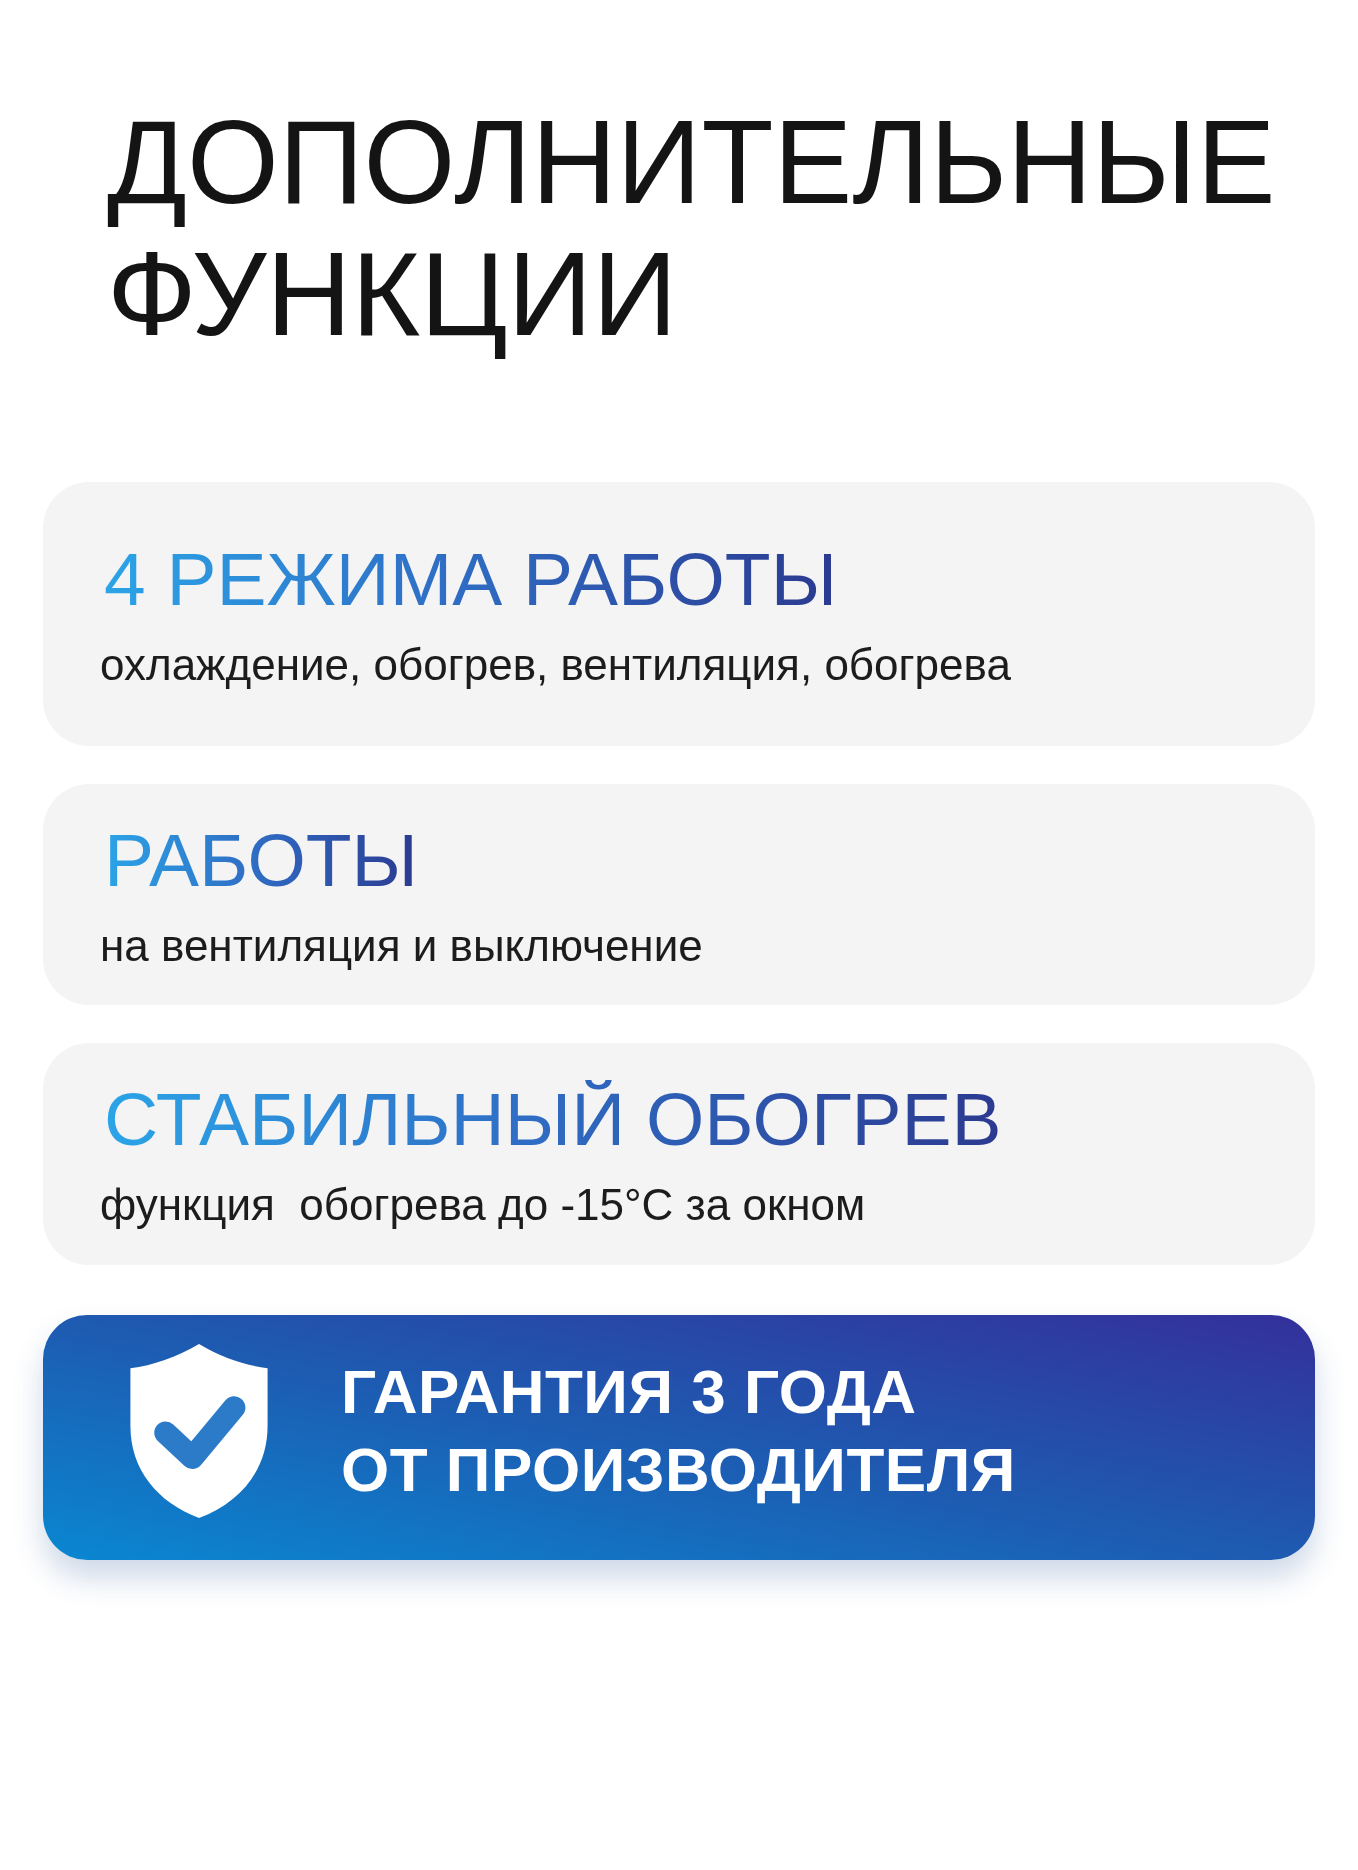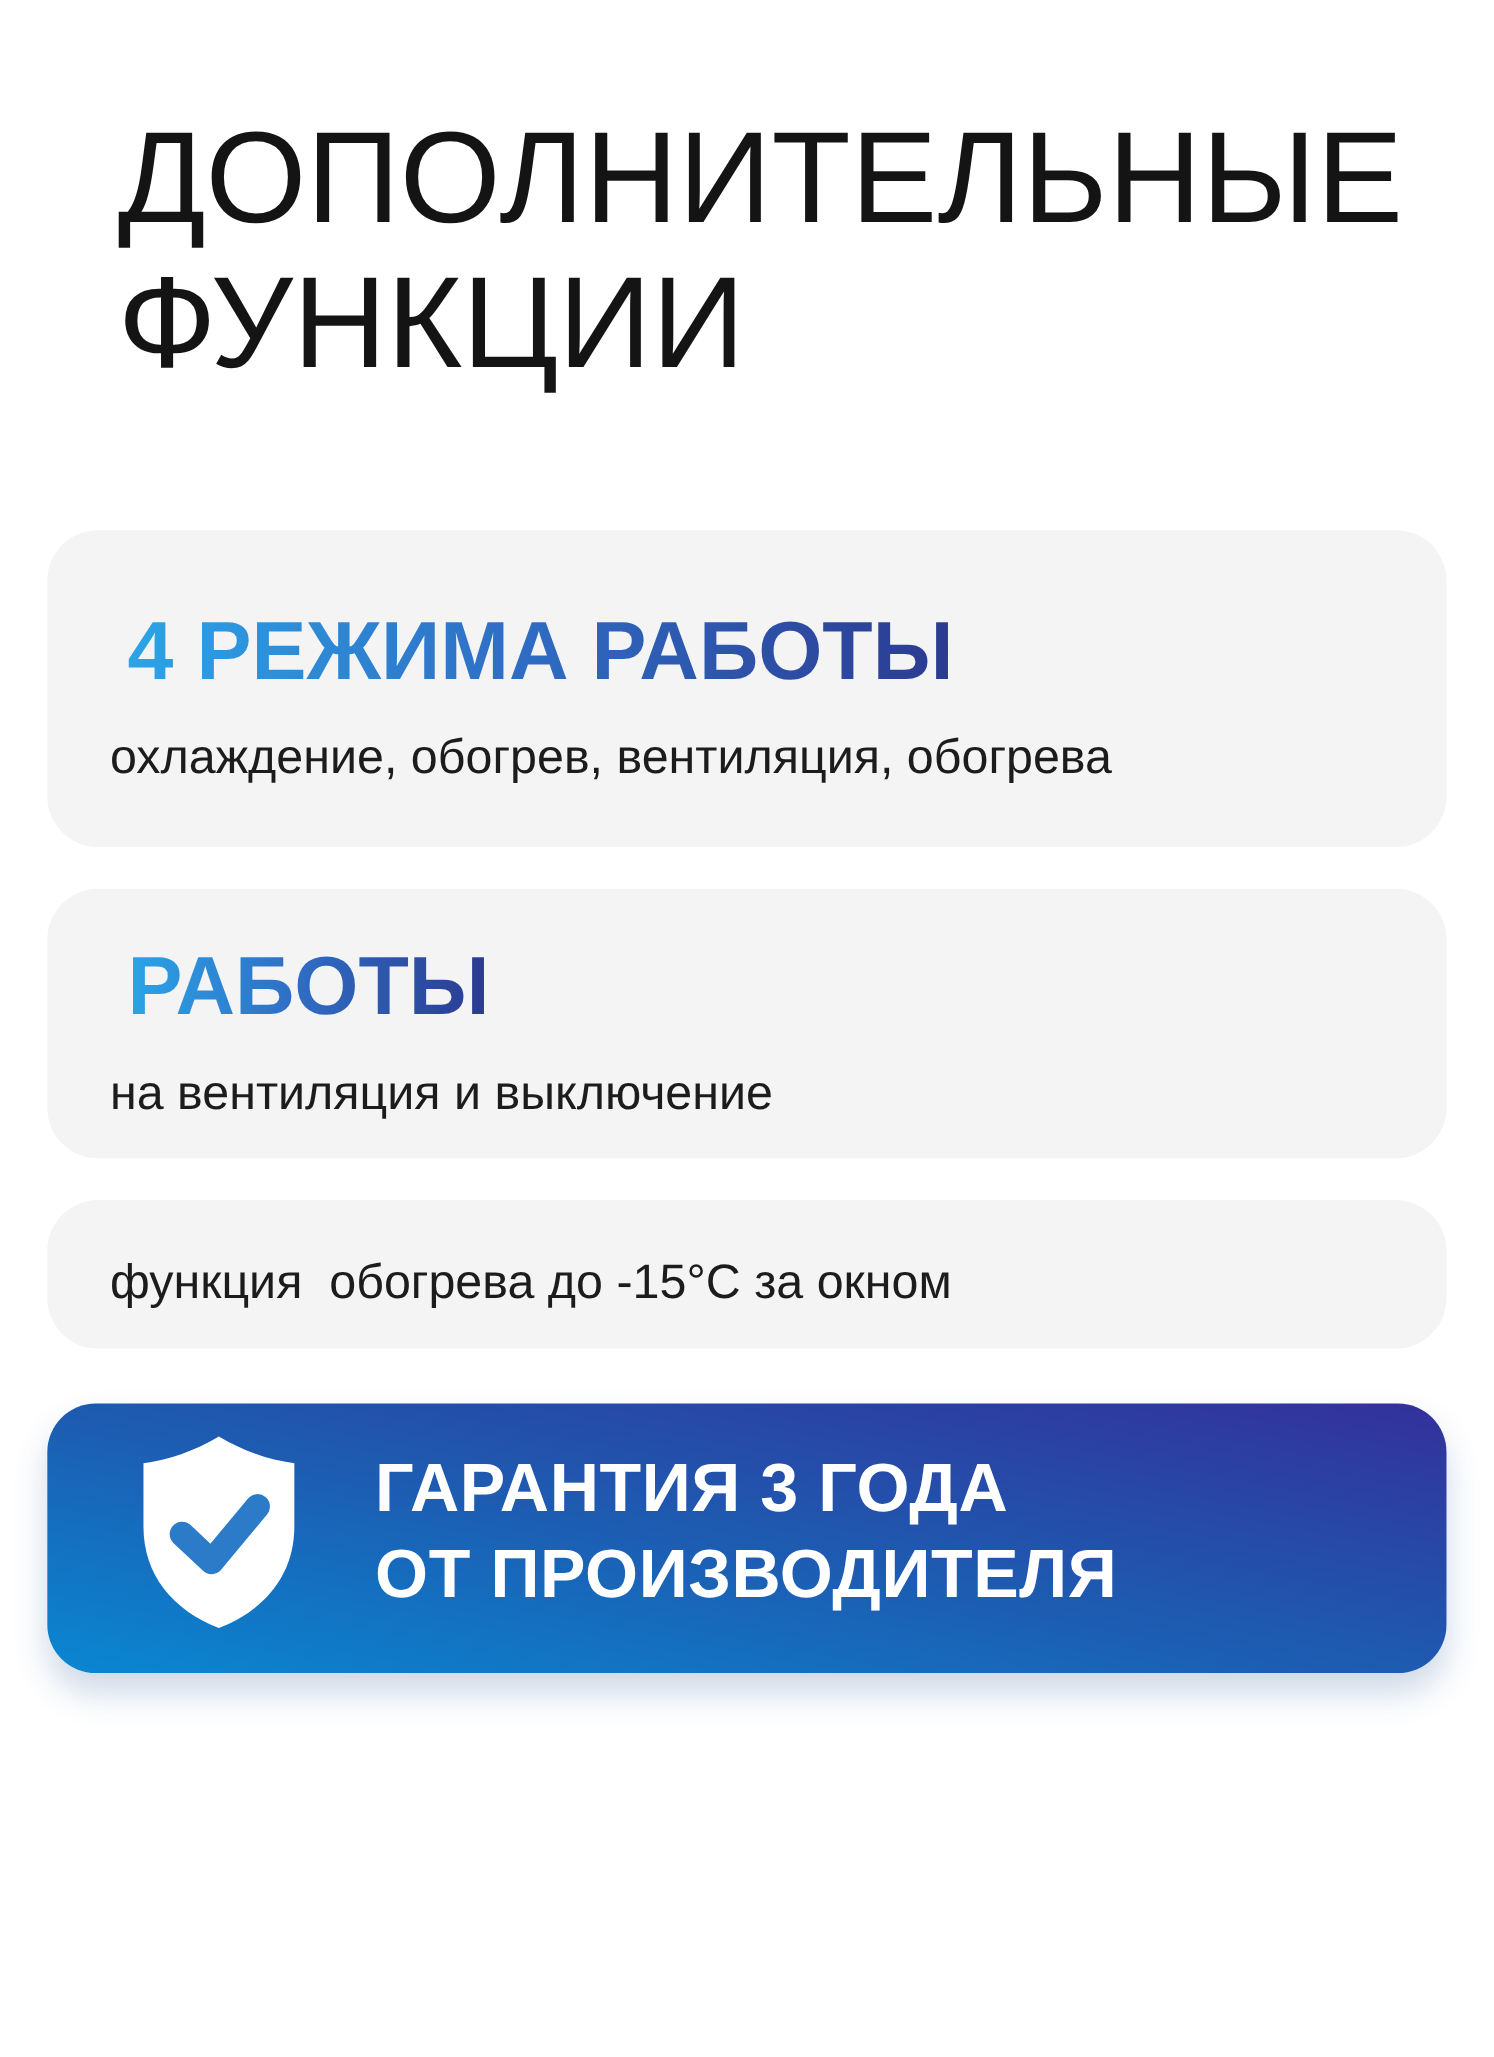--- a/index.html
+++ b/index.html
@@ -28,24 +28,24 @@
     flex-direction: column;
     gap: 38px;
   }
   .card {
     background: var(--card-background, #f4f4f5);
     border-radius: 46px;
     padding: 33px 57px;
   }
   .card.card-large { padding: 54px 57px; }
   .card-title {
-    margin: 16px;
+    margin: 4px;
     display: inline-block;
     font-size: 75px;
-    font-weight: 700;
+    font-weight: 400;
     line-height: 1.05;
     background: linear-gradient(90deg,
       var(--heading-gradient-start, #2ba4e7) 0%,
       var(--heading-gradient-mid, #2f6cc3) 48%,
       var(--heading-gradient-end, #2b3a90) 100%);
     -webkit-background-clip: text;
     background-clip: text;
     color: transparent;
     text-align: right;
   }
@@ -103,20 +103,21 @@
       <p class="card-desc">охлаждение, обогрев, вентиляция, обогрева</p>
     </div>
 
 
     <div class="card">
       <h2 class="card-title">РАБОТЫ</h2>
       <p class="card-desc">на вентиляция и выключение</p>
     </div>
 
     <div class="card">
+      <h2 class="card-title">СТАБИЛЬНЫЙ ОБОГРЕВ</h2>
       <p class="card-desc">функция  обогрева до -15°С за окном</p>
     </div>
 
   </div>
 
   <div class="banner">
     <svg class="shield-svg" viewBox="0 0 100 110" aria-hidden="true">
       <path class="shield-body" d="M50 3
                C 36.5 11 22.5 15.8 9 17.5
                L 9 52

